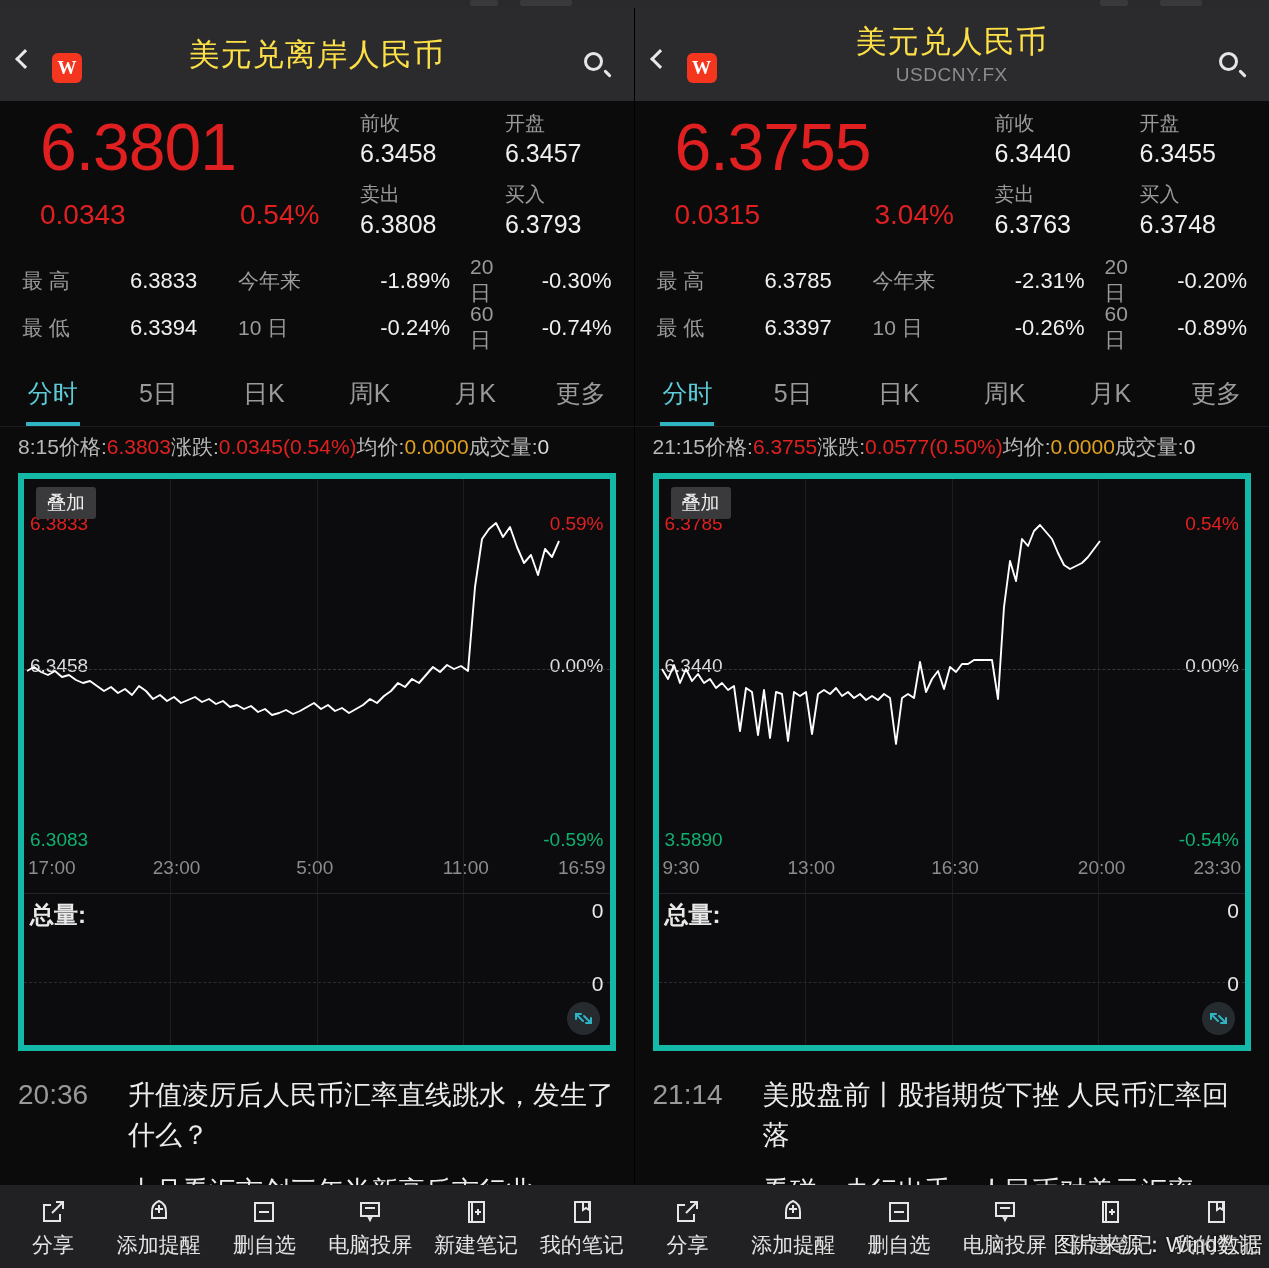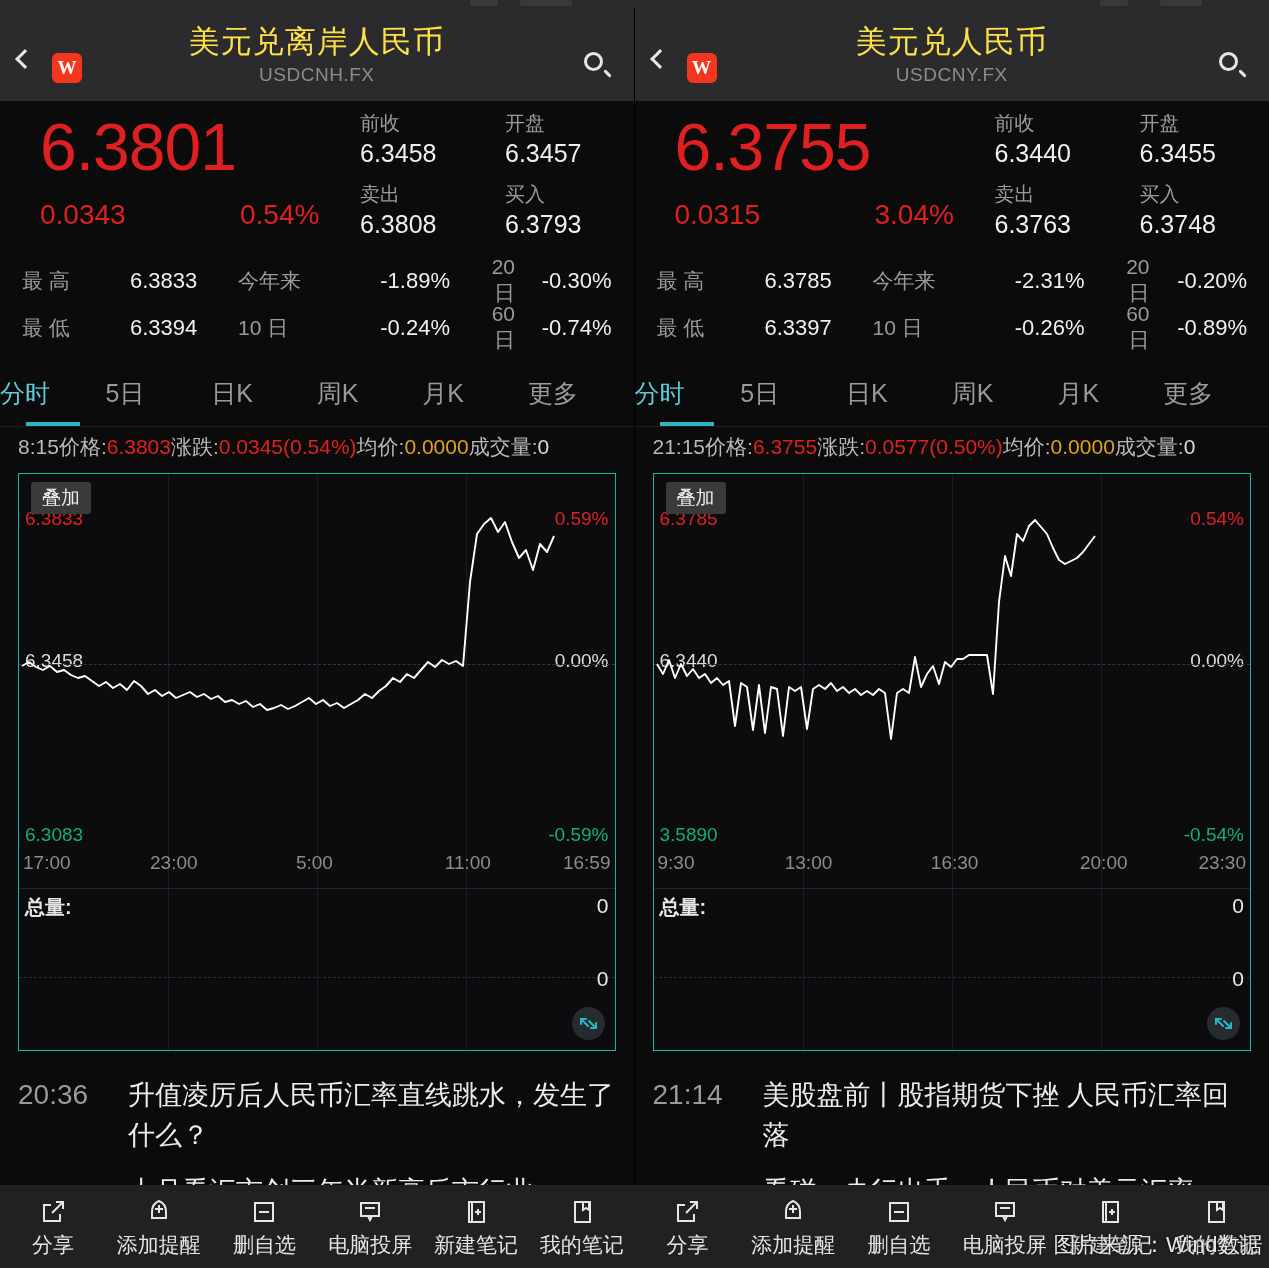--- a/index.html
+++ b/index.html
@@ -66,59 +66,59 @@
 
   
   .stats { padding:4px 0 0 0; }
   .srow { display:flex; align-items:center; height:47px; }
   .cell-lbl { color:#9a9a9a; font-size:21px; }
   .cell-val { color:#f0f0f0; font-size:22px; }
   .c1 { width:130px; padding-left:22px; display:flex; justify-content:space-between; padding-right:26px;}
   .c2 { width:100px; }
   .c3 { width:115px; padding-left:8px; }
   .c4 { width:105px; text-align:right; }
-  .c5 { width:75px; padding-left:20px; display:flex; justify-content:space-between; padding-right:10px;text-align:right;}
+  .c5 { width:75px; padding-left:20px; display:flex; justify-content:space-between; padding-right:10px;}
   .c6 { flex:1; text-align:right; padding-right:22px; }
 
   
   .tabs { display:flex; height:62px; align-items:center; border-bottom:1px solid #1d1d1f; margin-top:14px;}
-  .tab { flex:1; color:#9a9a9a; font-size:25px; position:relative; height:100%; line-height:56px;}
+  .tab { flex:1; text-align:center; color:#9a9a9a; font-size:25px; position:relative; height:100%; line-height:56px;}
   .tab.active { color:#5ecbd8; }
   .tab.active:after {
     content:""; position:absolute; bottom:0; left:50%; transform:translateX(-50%);
     width:54px; height:4px; background:#2fb4c4;
   }
 
   
   .readout { height:40px; display:flex; align-items:center; padding-left:18px; font-size:21px; white-space:nowrap;}
   .readout .tm { color:#b9b9b9; }
   .readout .lbl { color:#b9b9b9; }
   .readout .red { color:#e02020; }
   .readout .amber { color:#e0a020; }
   .readout .wht { color:#d8d8d8; }
 
   
-  .chartwrap { position:relative; margin:6px 18px 0 18px; height:578px; border:1px solid #14b8a6; background:#0c0c0e;}
+  .chartwrap { position:relative; margin:6px 18px 0 18px; height:578px; border:6px solid #14b8a6; background:#0c0c0e;}
   .overlay-btn {
     position:absolute; left:12px; top:8px; background:#3a3a3c; color:#ececec;
     font-size:19px; padding:3px 11px; border-radius:3px; z-index:5;
   }
   .plot { position:absolute; left:0; top:40px; right:0; height:340px; }
   .gridv { position:absolute; top:0; bottom:0; width:1px; background:#1c1c22; }
   .axis-label { position:absolute; font-size:19px; }
   .lbl-hi-l  { left:6px;  top:34px;  color:#e02020; }
   .lbl-hi-r  { right:6px; top:34px;  color:#e02020; }
   .lbl-mid-l { left:6px;  top:176px; color:#dcdcdc; }
   .lbl-mid-r { right:6px; top:176px; color:#dcdcdc; }
   .lbl-lo-l  { left:6px;  top:350px; color:#10b070; }
   .lbl-lo-r  { right:6px; top:350px; color:#10b070; }
   .xaxis { position:absolute; top:378px; left:0; right:0; height:30px; }
   .xaxis span { position:absolute; color:#8c8c8c; font-size:19px; }
   .volsec { position:absolute; top:414px; left:0; right:0; bottom:0; border-top:1px solid #23232a;}
-  .voltitle { position:absolute; left:6px; top:5px; color:#e8e8e8; font-size:20px; font-weight:600;}
+  .voltitle { position:absolute; left:6px; top:5px; color:#e8e8e8; font-size:24px; font-weight:600;}
   .vol0a { position:absolute; right:6px; top:5px; color:#e8e8e8; font-size:21px; }
   .vol0b { position:absolute; right:6px; top:78px; color:#e8e8e8; font-size:21px; }
   .voldash { position:absolute; left:0; right:0; top:88px; border-top:1px dashed #2b2b33; }
   .expand-btn {
     position:absolute; right:10px; bottom:10px; width:33px; height:33px; border-radius:50%;
     background:rgba(60,70,75,.55);
   }
   .middash { position:absolute; left:0; right:0; top:190px; border-top:1px dashed #35353d; }
 
   
@@ -158,21 +158,20 @@
 
   <div class="panels">
 
     <div class="panel left">
 
       <div class="navbar">
         <div class="back-chevron"></div>
         <div class="wlogo">W</div>
         <div class="nav-title">
           <div class="t1">美元兑离岸人民币</div>
-          <div class="t2">USDCNH.FX</div>
         </div>
         <div class="search-icon">
           <div class="ring"></div>
             <div class="stem"></div>
         </div>
       </div>
 
       <div class="quote">
         <div class="big-price">6.3801</div>
         <div class="chg-row">

